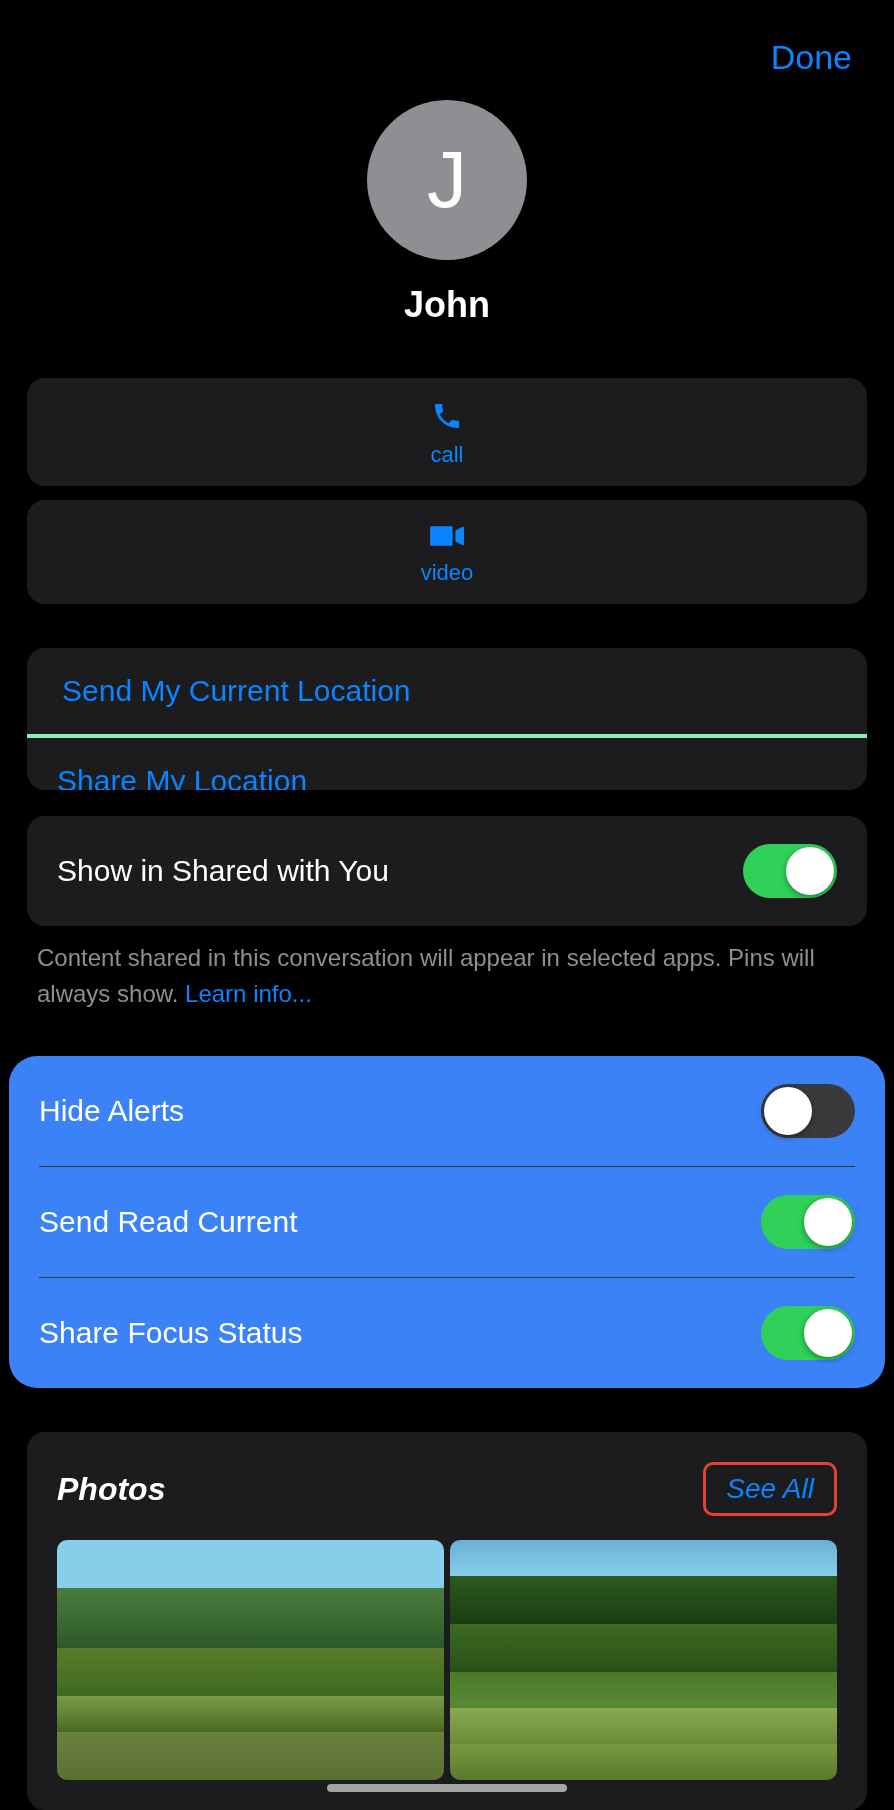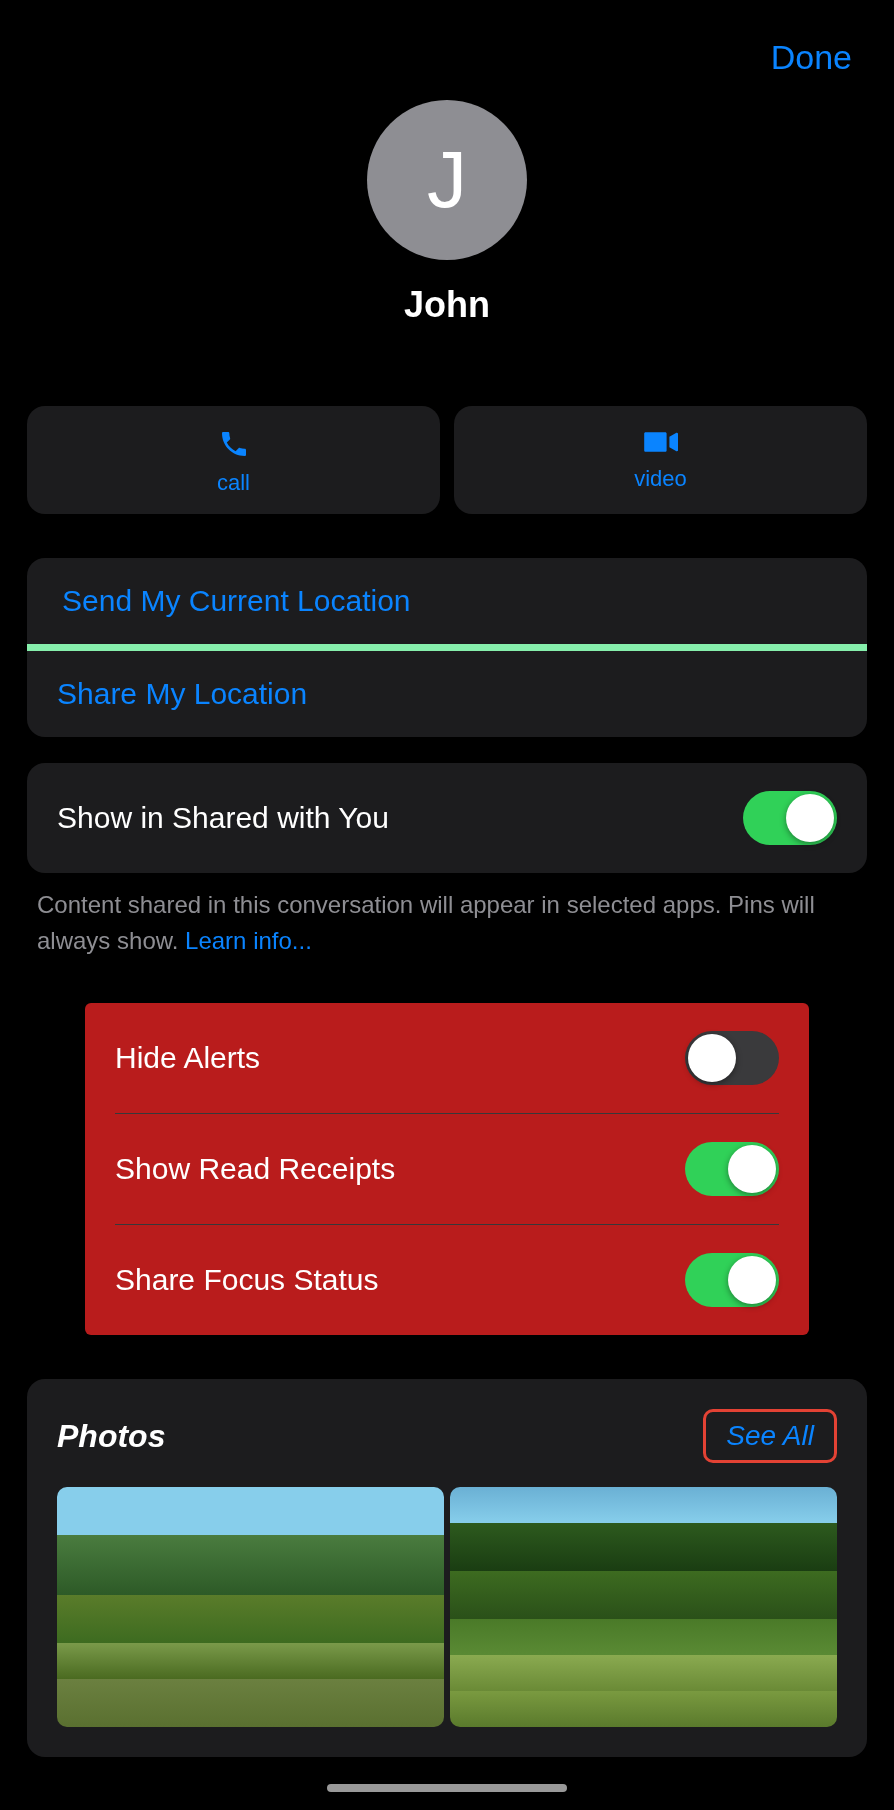--- a/index.html
+++ b/index.html
@@ -62,23 +62,24 @@
       font-size: 36px;
       font-weight: 700;
       color: #fff;
       margin-top: 24px;
     }
 
     
     .action-row {
       display: flex;
       gap: 14px;
-      margin-top: 80px;
+      margin-top: 52px;
       width: 840px;
       justify-content: center;
+      flex-direction: column;
     }
 
     .action-btn {
       flex: 1;
       background: #1C1C1E;
       border-radius: 18px;
       padding: 22px 10px 18px;
       display: flex;
       flex-direction: column;
       align-items: center;
@@ -108,21 +109,21 @@
       margin-top: 44px;
       overflow: hidden;
     }
 
     .location-item {
       padding: 26px 30px;
       cursor: pointer;
     }
 
     .location-item:first-child {
-      border-bottom: 7px solid #86efac;
+      border-bottom: 4px solid #86efac;
       padding-left: 35px;
     }
 
     .location-text {
       color: #0A84FF;
       font-size: 30px;
       font-weight: 400;
     }
 
     
@@ -197,23 +198,23 @@
       line-height: 1.5;
       padding: 0 10px;
     }
 
     .shared-desc .learn-more {
       color: #0A84FF;
     }
 
     
     .alerts-section {
-      width: 724px;
-      background: #b91c1c;
-      border-radius: 6px;
+      width: 876px;
+      background: #3b82f6;
+      border-radius: 28px;
       margin-top: 44px;
       padding: 0 30px;
     }
 
     
     .photos-section {
       width: 840px;
       background: #1C1C1E;
       border-radius: 18px;
       margin-top: 44px;
@@ -364,21 +365,21 @@
   <div class="alerts-section">
 
     <div class="toggle-row">
       <span class="toggle-label">Hide Alerts</span>
       <div class="toggle off">
         <div class="toggle-thumb"></div>
       </div>
     </div>
 
     <div class="toggle-row">
-      <span class="toggle-label">Show Read Receipts</span>
+      <span class="toggle-label">Send Read Current</span>
       <div class="toggle on">
         <div class="toggle-thumb"></div>
       </div>
     </div>
 
     <div class="toggle-row">
       <span class="toggle-label">Share Focus Status</span>
       <div class="toggle on">
         <div class="toggle-thumb"></div>
       </div>

